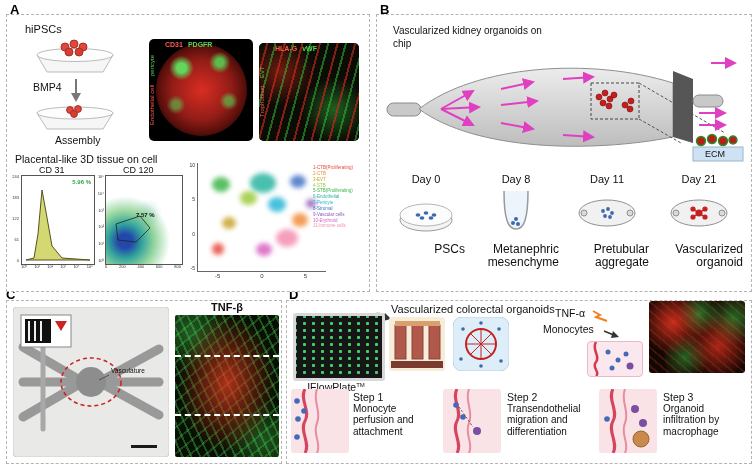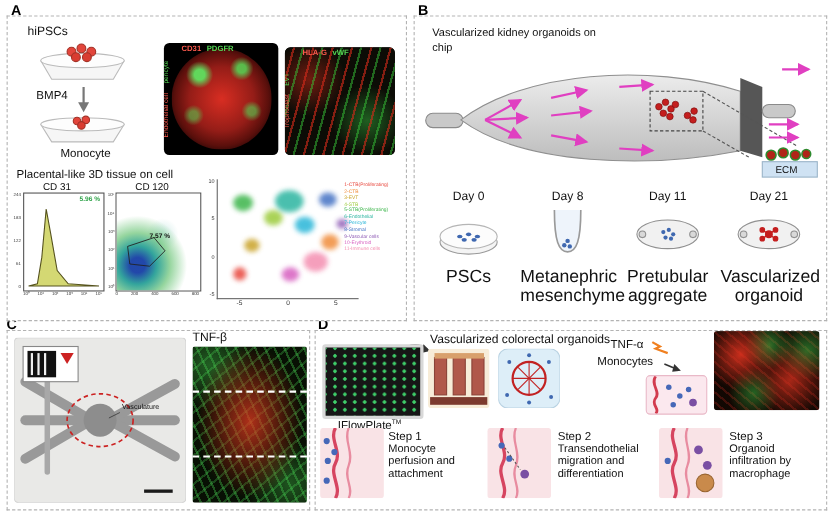--- a/index.html
+++ b/index.html
@@ -56,21 +56,21 @@
   .pct{position:absolute;font-size:6px;font-weight:700;z-index:2}
   .ticksY{position:absolute;display:flex;flex-direction:column;justify-content:space-between;
           align-items:flex-end;font-size:4px;color:#333;line-height:1}
   .ticksX{position:absolute;display:flex;justify-content:space-between;
           font-size:4px;color:#333;line-height:1}
   .umap{position:absolute;border-left:1px solid #666;border-bottom:1px solid #666}
   .blob{position:absolute;border-radius:50%;filter:blur(2.5px);opacity:.85}
   .legend{position:absolute;display:flex;flex-direction:column}
   .lg{font-size:4.5px;line-height:1.3;white-space:nowrap}
   .day{position:absolute;width:100%;font-size:11px;text-align:center;top:0}
-  .cap{position:absolute;width:100%;font-size:16px;text-align:center;line-height:1.12;top:70px}
+  .cap{position:absolute;width:100%;font-size:12px;text-align:right;line-height:1.12;top:70px}
   .tcol{position:absolute;top:158px;height:116px}
   .stepT{font-size:10.5px;font-weight:400;display:block}
   .stepD{font-size:10px;line-height:1.14;display:block}
   .dashline{position:absolute;border-top:2px dashed #fff;left:0;width:100%;z-index:2}
   .plate{position:absolute;border:3px solid #d8d8d8;border-radius:3px;background-color:#161616;
     background-image:radial-gradient(circle, #3fd06a 1.3px, transparent 1.9px);
     background-size:9px 7px;background-position:4px 4px}
   sup.tm{font-size:6px}
 </style>
 </head>
@@ -105,21 +105,21 @@
     </svg>
 
     <svg class="abs" style="left:22px;top:86px" width="92" height="32" viewBox="0 0 92 32">
       <path d="M8,12 L18,28 L74,28 L84,12" fill="#f6f6f6" stroke="#bbb"></path>
       <ellipse cx="46" cy="12" rx="38" ry="6" fill="#fdfdfd" stroke="#bbb"></ellipse>
       <circle cx="41" cy="9" r="3.4" fill="#e2453b" stroke="#a33227"></circle>
       <circle cx="49" cy="8" r="3.4" fill="#e2453b" stroke="#a33227"></circle>
       <circle cx="45" cy="13" r="3.4" fill="#d93c31" stroke="#a33227"></circle>
     </svg>
 
-    <div class="abs t105" style="left:48px;top:119px">Monocyte</div>
+    <div class="abs t105" style="left:48px;top:119px">Assembly</div>
 
     <div class="abs" style="left:8px;top:138px;font-size:10.5px">Placental-like 3D tissue on cell</div>
 
     <div class="micro" style="left:142px;top:24px;width:104px;height:102px">
       <div class="blob1"></div>
       <div class="mlabels" style="left:16px;top:2px">
         <span style="color: rgb(255, 90, 78);">CD31</span>
         <span style="color: rgb(85, 214, 85);">PDGFR</span>
       </div>
       <div class="vlab">
@@ -369,21 +369,21 @@
       <rect x="12" y="12" width="26" height="24" fill="#101010"></rect>
       <rect x="15" y="14" width="2" height="20" fill="#eee"></rect>
       <rect x="21" y="14" width="2" height="20" fill="#eee"></rect>
       <rect x="27" y="14" width="2" height="20" fill="#eee"></rect>
       <path d="M42,14 L54,14 L48,24 Z" fill="#cc2222"></path>
       <line x1="96" y1="68" x2="86" y2="73" stroke="#333" stroke-width="0.7"></line>
       <rect x="118" y="138" width="26" height="3" fill="#1a1a1a"></rect>
     </svg>
     <div class="abs" style="left:104px;top:66px;font-size:6.5px">Vasculature</div>
 
-    <div class="abs" style="left:168px;top:0;width:104px;text-align:left;font-size:11px;font-weight:400">TNF-β</div>
+    <div class="abs" style="left:168px;top:0;width:104px;text-align:center;font-size:11px;font-weight:700">TNF-β</div>
 
     <div class="abs" style="left:168px;top:14px;width:104px;height:142px">
       <div class="fxC"></div>
       <div class="dashline" style="top:28%"></div>
       <div class="dashline" style="top:70%"></div>
     </div>
   </div>
 
   <div class="panel" style="left:286px;top:300px;width:464px;height:162px">
 

